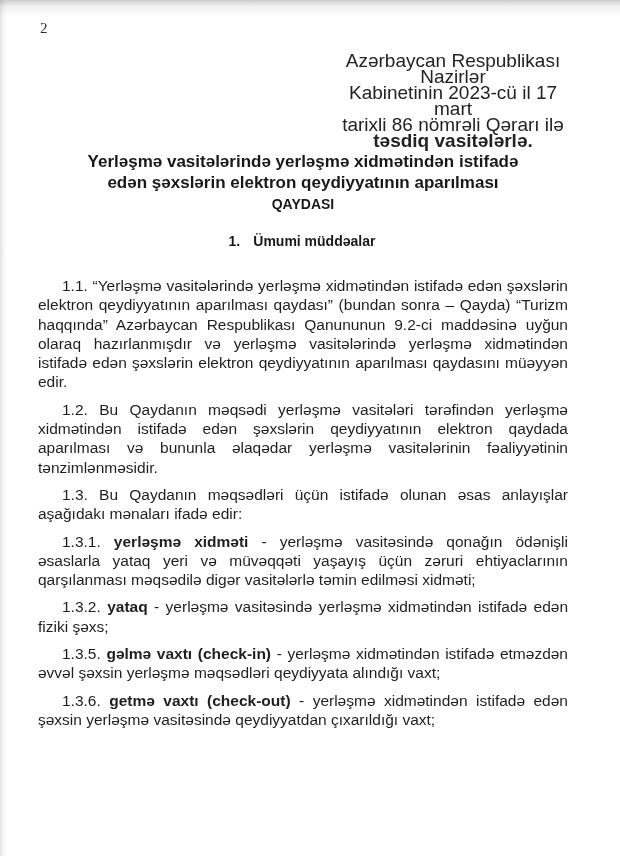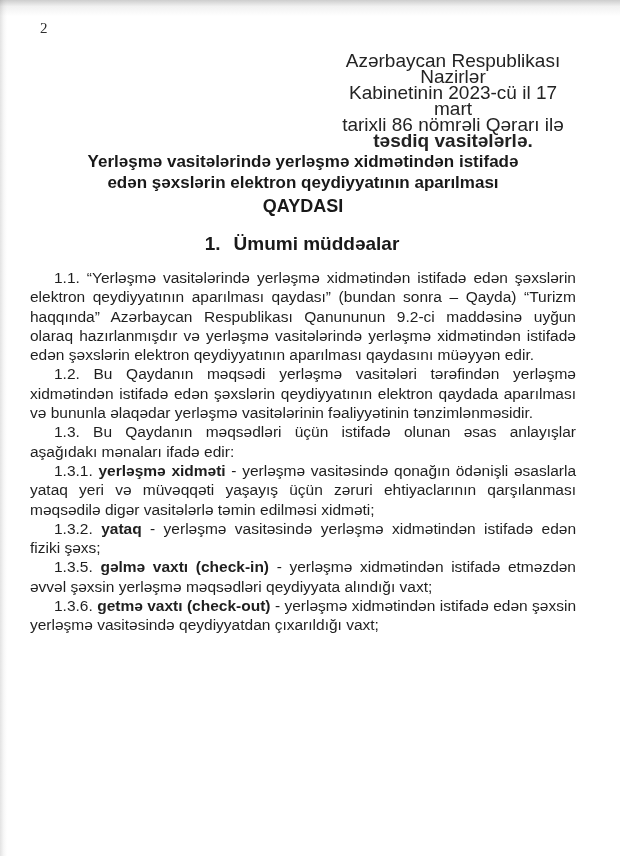--- a/index.html
+++ b/index.html
@@ -64,48 +64,48 @@
     color: #191919;
     margin-top: 14px;
   }
   .subtitle {
     position: absolute;
     top: 196px;
     left: 30px;
     right: 44px;
     text-align: center;
     font-weight: 700;
-    font-size: 18px;
+    font-size: 14px;
     color: #191919;
   }
   .section-heading {
     position: absolute;
     top: 233px;
     left: 28px;
     right: 44px;
     text-align: center;
     font-weight: 700;
-    font-size: 19px;
+    font-size: 14px;
     color: #191919;
   }
   .section-heading .sec-num {
     margin-right: 13px;
   }
   .body-text {
     position: absolute;
     top: 268px;
     left: 30px;
     right: 44px;
     text-align: justify;
     font-size: 15.5px;
     line-height: 19.3px;
     color: #1f1f1f;
   }
   .para {
-    margin: 0;
+    margin: 8px;
     text-indent: 24px;
   }
   .para .term {
     font-weight: 700;
   }
 </style>
 </head>
 <body>
 
 <div class="page">

